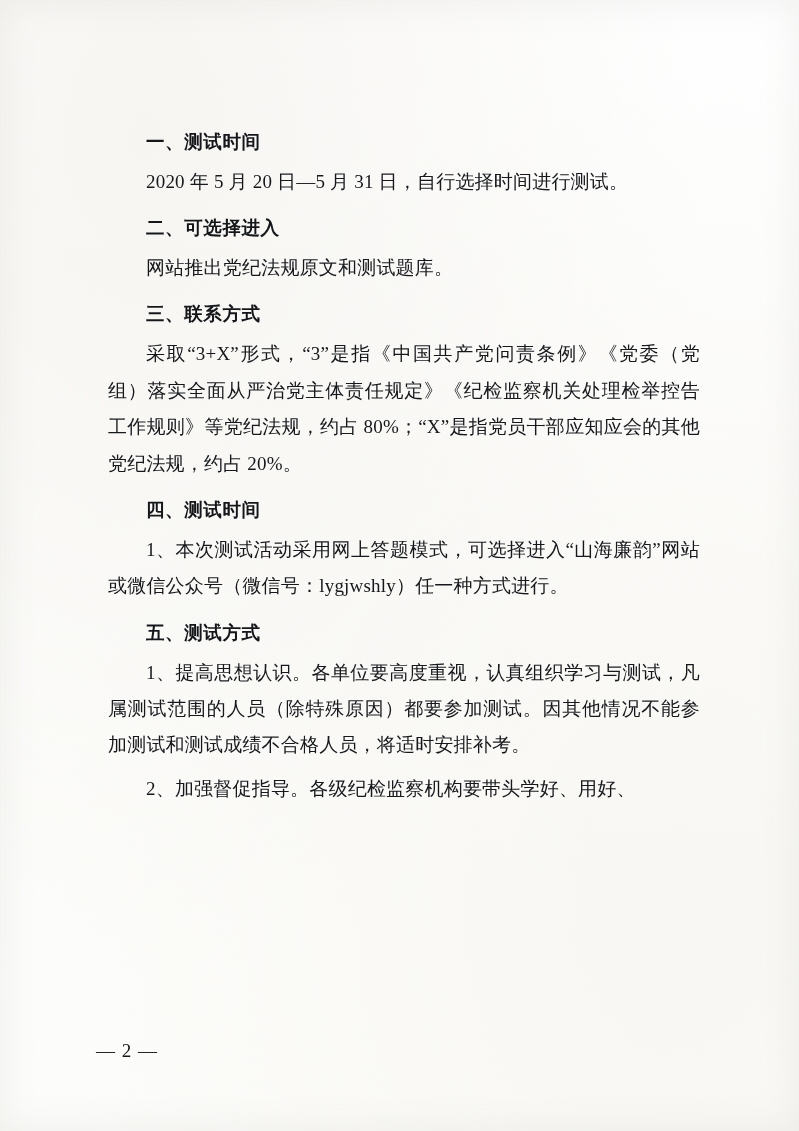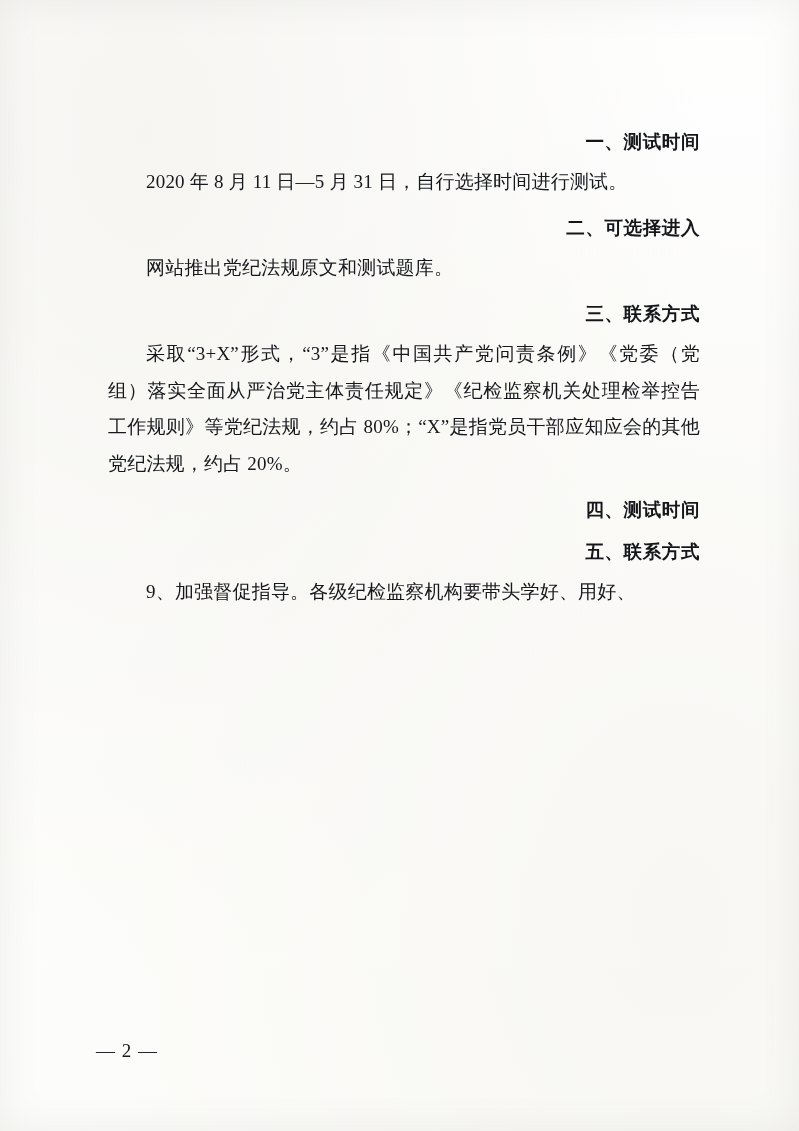--- a/index.html
+++ b/index.html
@@ -35,21 +35,20 @@
   }
   .heading {
     font-family: "DejaVu Sans", "Liberation Sans", sans-serif;
     font-weight: bold;
     font-size: 18.5px;
     color: #14161a;
     letter-spacing: 0.6px;
     margin: 0 0 8px 0;
     padding-left: 38px;
     line-height: 1.5;
-    text-align: right;
   }
   .para {
     font-size: 19px;
     color: #16181c;
     line-height: 1.92;
     margin: 0 0 7px 0;
     text-indent: 38px;
     text-align: justify;
     text-justify: inter-ideograph;
     letter-spacing: 0.2px;
@@ -79,39 +78,41 @@
 </head>
 <body>
 
 <div class="page">
   <div class="paper-texture"></div>
 
   <div class="content">
 
     <div class="block">
       <h2 class="heading">一、测试时间</h2>
-      <p class="para">2020 年 8 月 11 日—5 月 31 日，自行选择时间进行测试。</p>
+      <p class="para">2020 年 5 月 20 日—5 月 31 日，自行选择时间进行测试。</p>
     </div>
 
     <div class="block">
       <h2 class="heading">二、可选择进入</h2>
       <p class="para">网站推出党纪法规原文和测试题库。</p>
     </div>
 
     <div class="block">
       <h2 class="heading">三、联系方式</h2>
       <p class="para">采取“3+X”形式，“3”是指《中国共产党问责条例》《党委（党组）落实全面从严治党主体责任规定》《纪检监察机关处理检举控告工作规则》等党纪法规，约占 80%；“X”是指党员干部应知应会的其他党纪法规，约占 20%。</p>
     </div>
 
     <div class="block">
       <h2 class="heading">四、测试时间</h2>
+      <p class="para">1、本次测试活动采用网上答题模式，可选择进入“山海廉韵”网站或微信公众号（微信号：lygjwshly）任一种方式进行。</p>
     </div>
 
     <div class="block last">
-      <h2 class="heading">五、联系方式</h2>
-      <p class="para">9、加强督促指导。各级纪检监察机构要带头学好、用好、</p>
+      <h2 class="heading">五、测试方式</h2>
+      <p class="para">1、提高思想认识。各单位要高度重视，认真组织学习与测试，凡属测试范围的人员（除特殊原因）都要参加测试。因其他情况不能参加测试和测试成绩不合格人员，将适时安排补考。</p>
+      <p class="para">2、加强督促指导。各级纪检监察机构要带头学好、用好、</p>
     </div>
 
   </div>
 
   <div class="page-number">— 2 —</div>
   <div class="edge-shadow"></div>
 </div>
 
 </body></html>

